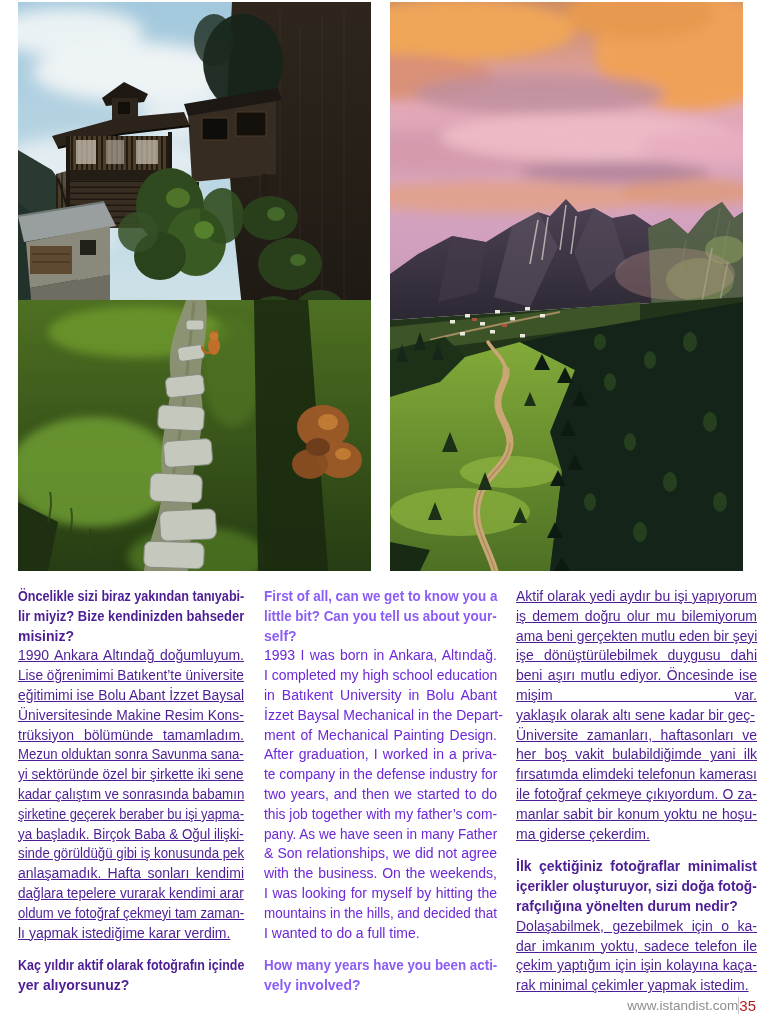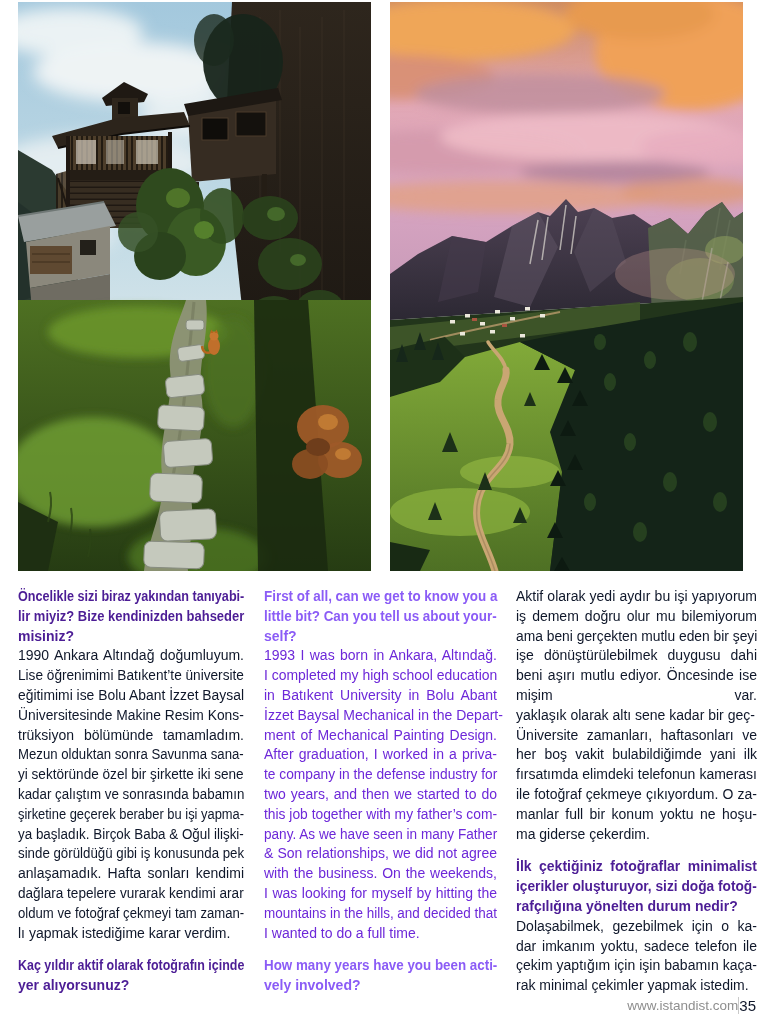--- a/index.html
+++ b/index.html
@@ -15,31 +15,31 @@
   .col { position:absolute; top:587px; font-size:14px; line-height:19.8px; }
   #col-1 { left:18px;  width:226px; }
   #col-2 { left:264px; width:233px; }
   #col-3 { left:516px; width:241px; }
 
   .col .line { white-space:nowrap; text-align:justify; text-align-last:justify; }
   .col .block .line:last-child { text-align-last:left; }
   .block.heading { font-weight:bold; }
   .block.gap { margin-top:13px; }
   .tone-dark .block.heading { color:#4c1d95; }
-  .tone-dark .block.body    { color:#0f172a; }
+  .tone-dark .block.body    { color:#4c1d95;text-decoration:underline; }
   .tone-gray .block.heading { color:#8b5cf6; }
   .tone-gray .block.body    { color:#6d28d9; }
 
   .footer {
     position:absolute; top:997px; right:14px;
     display:flex; align-items:center; 
   }
   .footer .site { color:#8e8e8e; font-size:13.5px; }
   .footer .divider { width:1px; height:17px; background:#c9c9c9; }
-  .footer .pageno { color:#0f172a; font-size:15px; }
+  .footer .pageno { color:#b91c1c; font-size:15px; }
 </style>
 </head>
 <body>
 
 <div class="page">
 
   <div class="photo" id="photo-left">
     <svg viewBox="0 0 353 569" xmlns="http://www.w3.org/2000/svg">
       <defs>
         <linearGradient id="Lsky" x1="0" y1="0" x2="0" y2="1">
@@ -402,32 +402,32 @@
         <div class="line">işe dönüştürülebilmek duygusu dahi</div>
         <div class="line">beni aşırı mutlu ediyor. Öncesinde ise</div>
         <div class="line">mişim var.</div>
         <div class="line">yaklaşık olarak altı sene kadar bir geç-</div>
       </div>
       <div class="block body">
         <div class="line">Üniversite zamanları, haftasonları ve</div>
         <div class="line">her boş vakit bulabildiğimde yani ilk</div>
         <div class="line">fırsatımda elimdeki telefonun kamerası</div>
         <div class="line">ile fotoğraf çekmeye çıkıyordum. O za-</div>
-        <div class="line">manlar full bir konum yoktu ne hoşu-</div>
+        <div class="line">manlar sabit bir konum yoktu ne hoşu-</div>
         <div class="line">ma giderse çekerdim.</div>
       </div>
       <div class="block heading gap">
         <div class="line">İlk çektiğiniz fotoğraflar minimalist</div>
         <div class="line" style="transform: scaleX(0.979675); transform-origin: left center;">içerikler oluşturuyor, sizi doğa fotoğ-</div>
         <div class="line">rafçılığına yönelten durum nedir?</div>
       </div>
       <div class="block body">
         <div class="line">Dolaşabilmek, gezebilmek için o ka-</div>
         <div class="line">dar imkanım yoktu, sadece telefon ile</div>
-        <div class="line">çekim yaptığım için işin babamın kaça-</div>
+        <div class="line">çekim yaptığım için işin kolayına kaça-</div>
         <div class="line">rak minimal çekimler yapmak istedim.</div>
       </div>
     </div>
 
   <div class="footer">
     <span class="site">www.istandist.com</span>
     <span class="divider"></span>
     <span class="pageno">35</span>
   </div>
 

